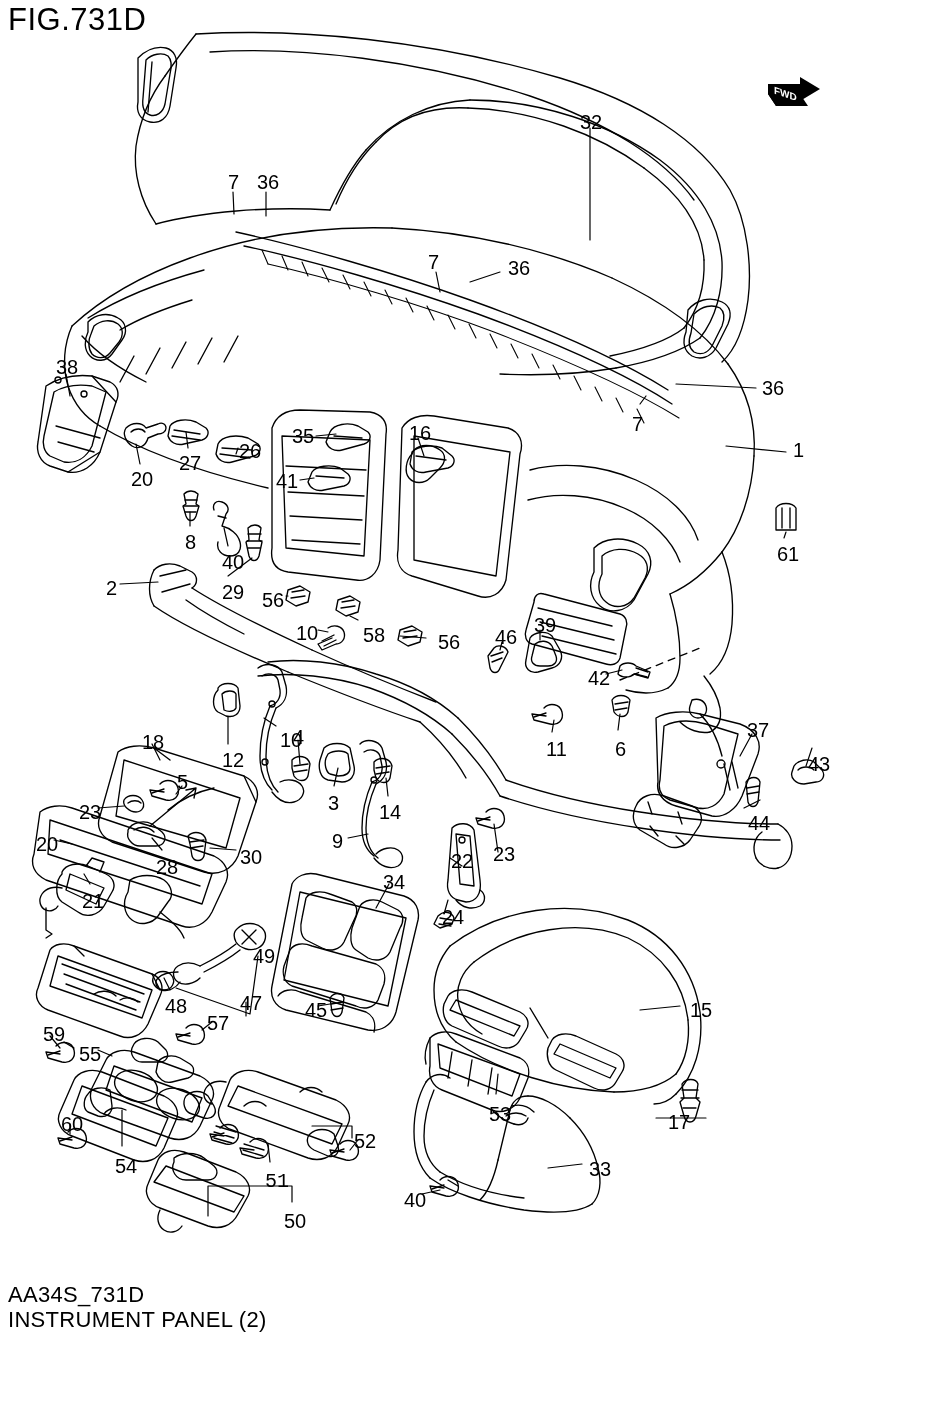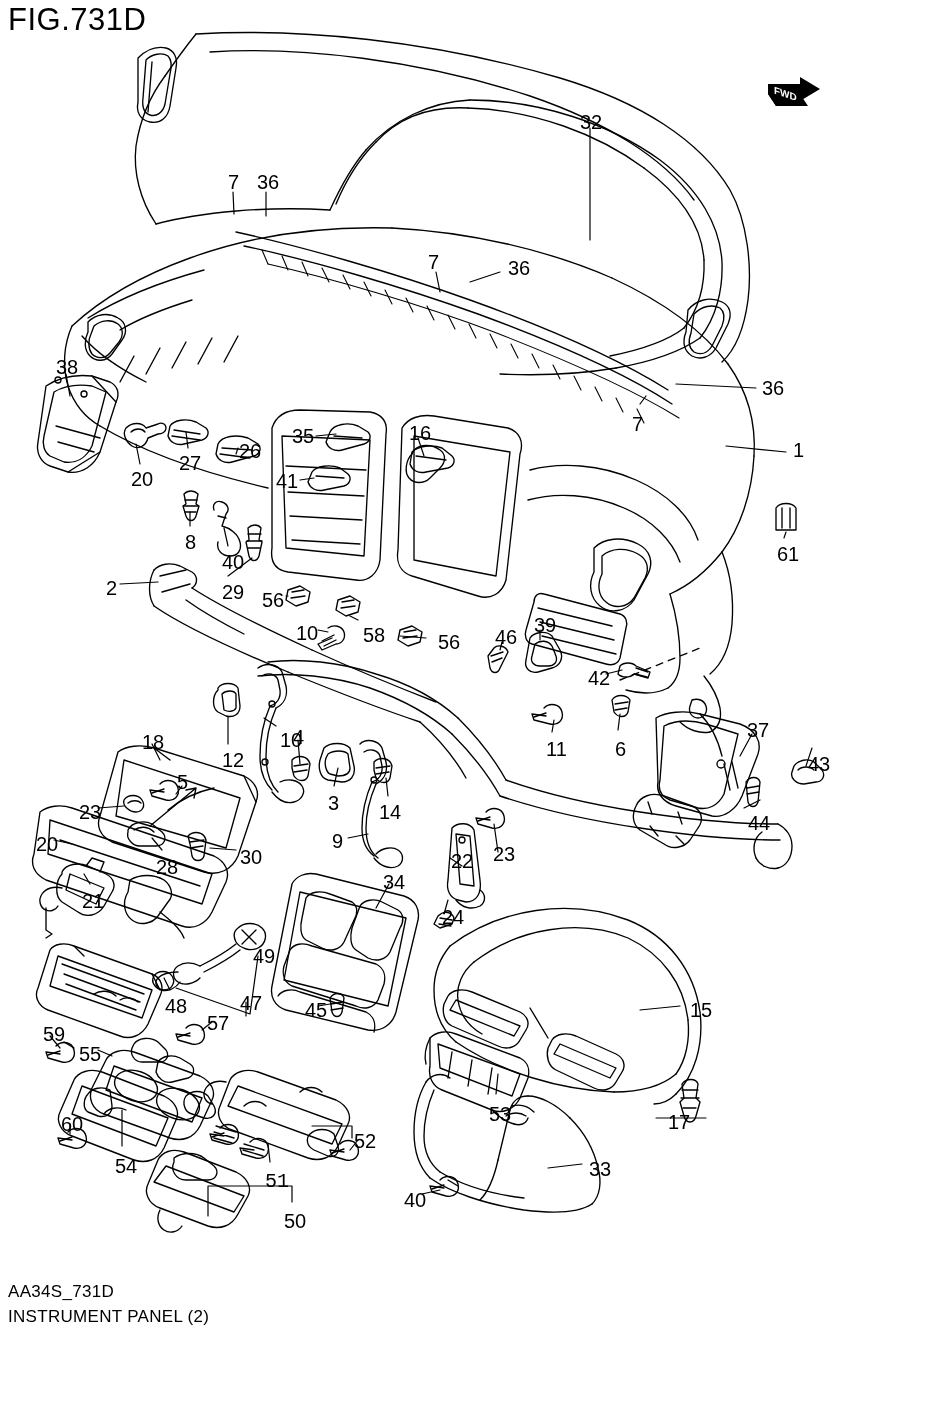--- a/index.html
+++ b/index.html
@@ -1,20 +1,20 @@
 <!DOCTYPE html>
 <html><head>
 <meta charset="utf-8">
 <style>
   html,body{margin:0;padding:0;background:#ffffff;}
   body{width:934px;height:1420px;position:relative;overflow:hidden;
        font-family:"Liberation Sans",sans-serif;color:#000;}
   #sheet{position:absolute;left:0;top:0;width:934px;height:1420px;background:#fff;}
   .fig-title{position:absolute;left:8px;top:2px;font-size:31px;font-weight:400;letter-spacing:.5px;}
-  .caption{position:absolute;left:8px;font-size:17px;letter-spacing:.3px;}
+  .caption{position:absolute;left:8px;font-size:22px;letter-spacing:.3px;}
   #cap1{top:1282px;}
   #cap2{top:1307px;}
   svg.art{position:absolute;left:0;top:0;width:934px;height:1420px;}
   .lbl{position:absolute;font-size:20px;line-height:20px;white-space:nowrap;}
   .fwd{position:absolute;left:766px;top:76px;width:56px;height:36px;}
 </style>
 </head>
 <body>
 
 <div id="sheet">

